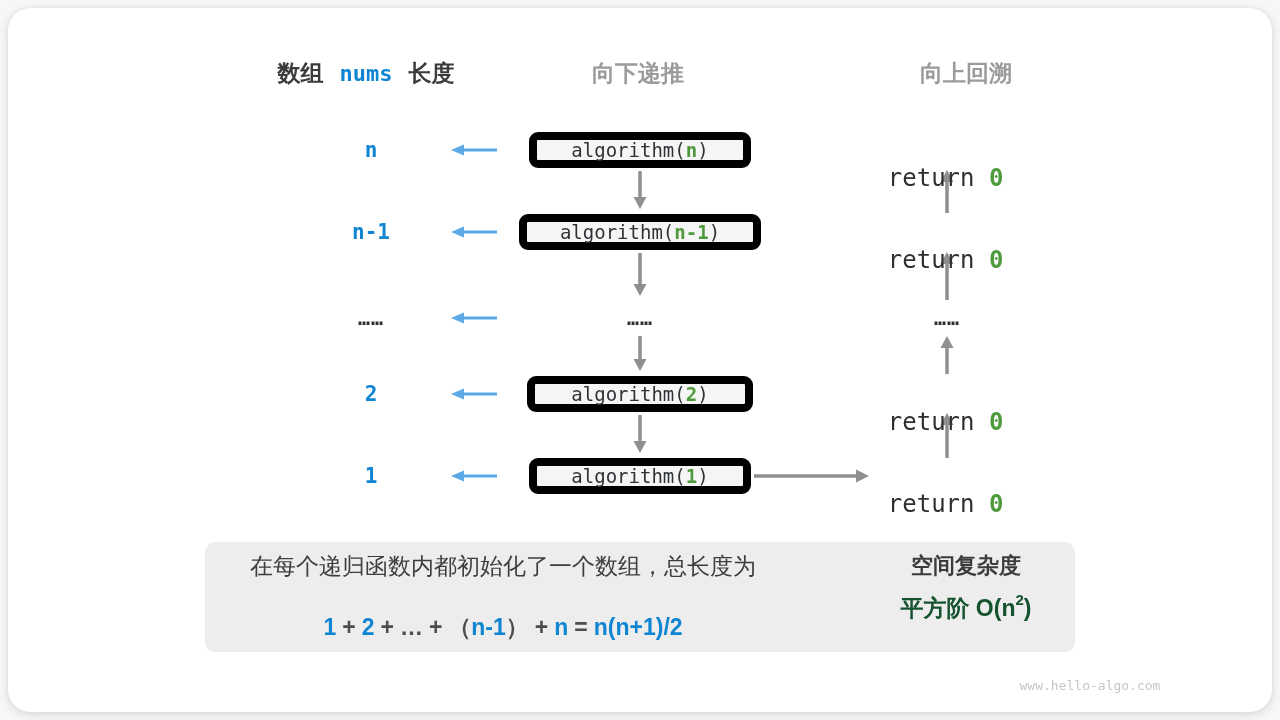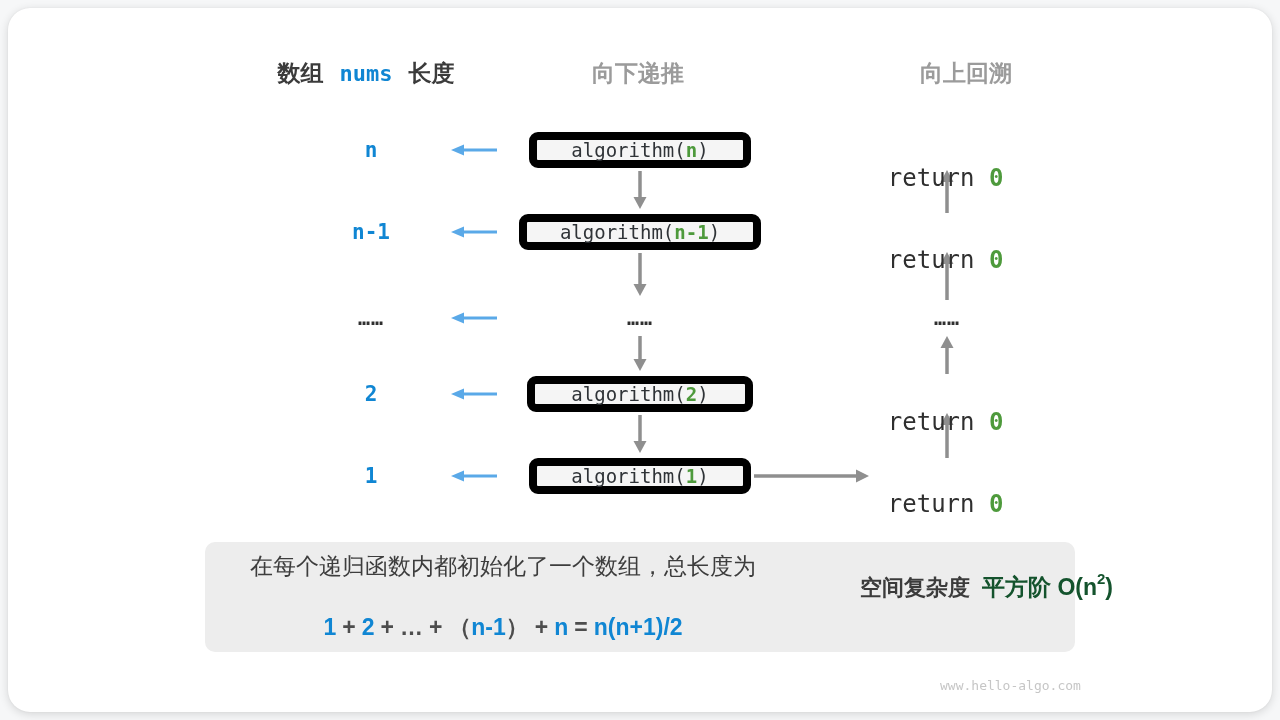--- a/index.html
+++ b/index.html
@@ -47,27 +47,27 @@
   .summary-box { position:absolute; left:205px; top:542px; width:870px; height:110px;
                  background:#ededed; border-radius:10px; }
   .sum-left { position:absolute; left:8px; top:0; width:580px; height:110px;
               display:flex; flex-direction:column; align-items:center;
               justify-content:center; gap:30px; }
   .desc { font-size:23px; color:#3d3d3d; white-space:nowrap; }
   .formula { font-weight:bold; font-size:23px; color:#4d4d4d; white-space:nowrap; }
   .formula span { margin:0 3px; }
   .formula .b { color:#1086d3; }
   .sum-right { position:absolute; left:655px; top:0; width:212px; height:91px;
-               display:flex; flex-direction:row; align-items:center;
-               justify-content:space-between; gap:12px; text-align:center; }
+               display:flex; flex-direction:column; align-items:center;
+               justify-content:center; gap:12px; text-align:center; }
   .comp-title { font-weight:bold; font-size:22px; color:#3b3b3b; white-space:nowrap; }
   .comp-val { font-weight:bold; font-size:23px; color:#14532d; white-space:nowrap; }
   .comp-val sup { font-size:15px; position:relative; top:-2px; }
 
-  .watermark { position:absolute; left:940px; top:678px; width:300px; text-align:left;
+  .watermark { position:absolute; left:940px; top:678px; width:300px; text-align:center;
                font-family:"DejaVu Sans Mono", monospace; font-size:13px; color:#c6c6c6; }
 </style>
 </head>
 <body>
 
 <div class="stage">
   <div class="card"></div>
 
   <svg class="overlay">
 

